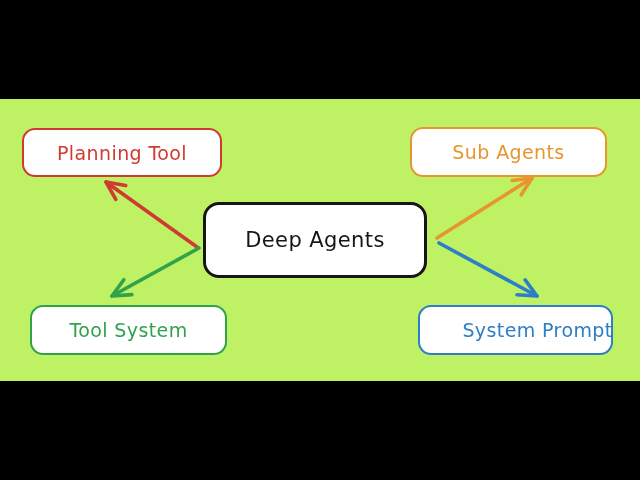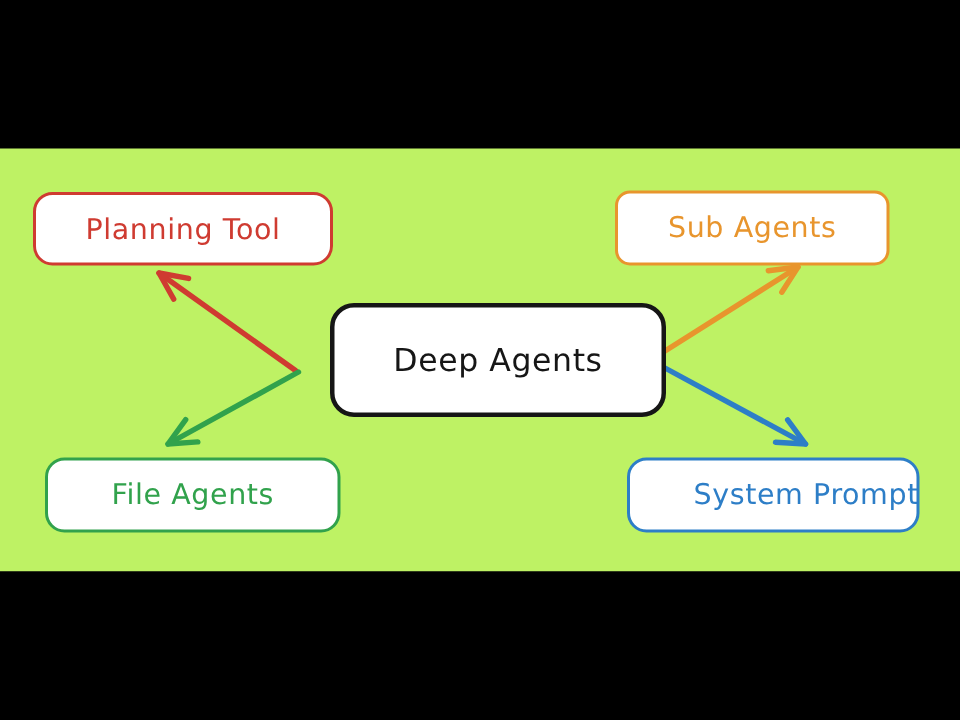--- a/index.html
+++ b/index.html
@@ -45,21 +45,21 @@
     font-size: 19px;
     letter-spacing: 0.4px;
     white-space: nowrap;
   }
   .node.center-node {
     border-width: 3px;
     border-radius: 16px;
     font-size: 21px;
   }
   .node-planning  { left: 22px;  top: 29px;  width: 200px; height: 49px; }
-  .node-subagents { left: 410px; top: 28px;  width: 183px; height: 50px; border-radius: 10px; }
+  .node-subagents { left: 410px; top: 28px;  width: 197px; height: 50px; }
   .node-deep      { left: 203px; top: 103px; width: 224px; height: 76px; }
   .node-files     { left: 30px;  top: 206px; width: 197px; height: 50px; }
   .node-sysprompt { left: 418px; top: 206px; width: 195px; height: 50px; padding-left: 44px; }
   svg.arrows {
     position: absolute;
     left: 0; top: 0;
     width: 640px;
     height: 282px;
     pointer-events: none;
   }
@@ -103,26 +103,26 @@
     </svg>
 
     <div class="node node-planning" style="border-color: rgb(207, 59, 49); color: rgb(207, 59, 49);">
       <span>Planning Tool</span>
     </div>
 
     <div class="node node-subagents" style="border-color: rgb(232, 149, 45); color: rgb(232, 149, 45);">
       <span>Sub Agents</span>
     </div>
 
-    <div class="node center-node node-deep" style="border-color: rgb(22, 22, 22); color: rgb(22, 22, 22); margin-left: 17px;">
+    <div class="node center-node node-deep" style="border-color: rgb(22, 22, 22); color: rgb(22, 22, 22);">
       <span>Deep Agents</span>
     </div>
 
     <div class="node node-files" style="border-color: rgb(49, 162, 76); color: rgb(49, 162, 76);">
-      <span>File Agents</span>
+      <span>Tool System</span>
     </div>
 
     <div class="node node-sysprompt" style="border-color: rgb(45, 126, 199); color: rgb(45, 126, 199);">
       <span>System Prompt</span>
     </div>
 
   </div>
 
   <div class="letterbox bottom"></div>
 

